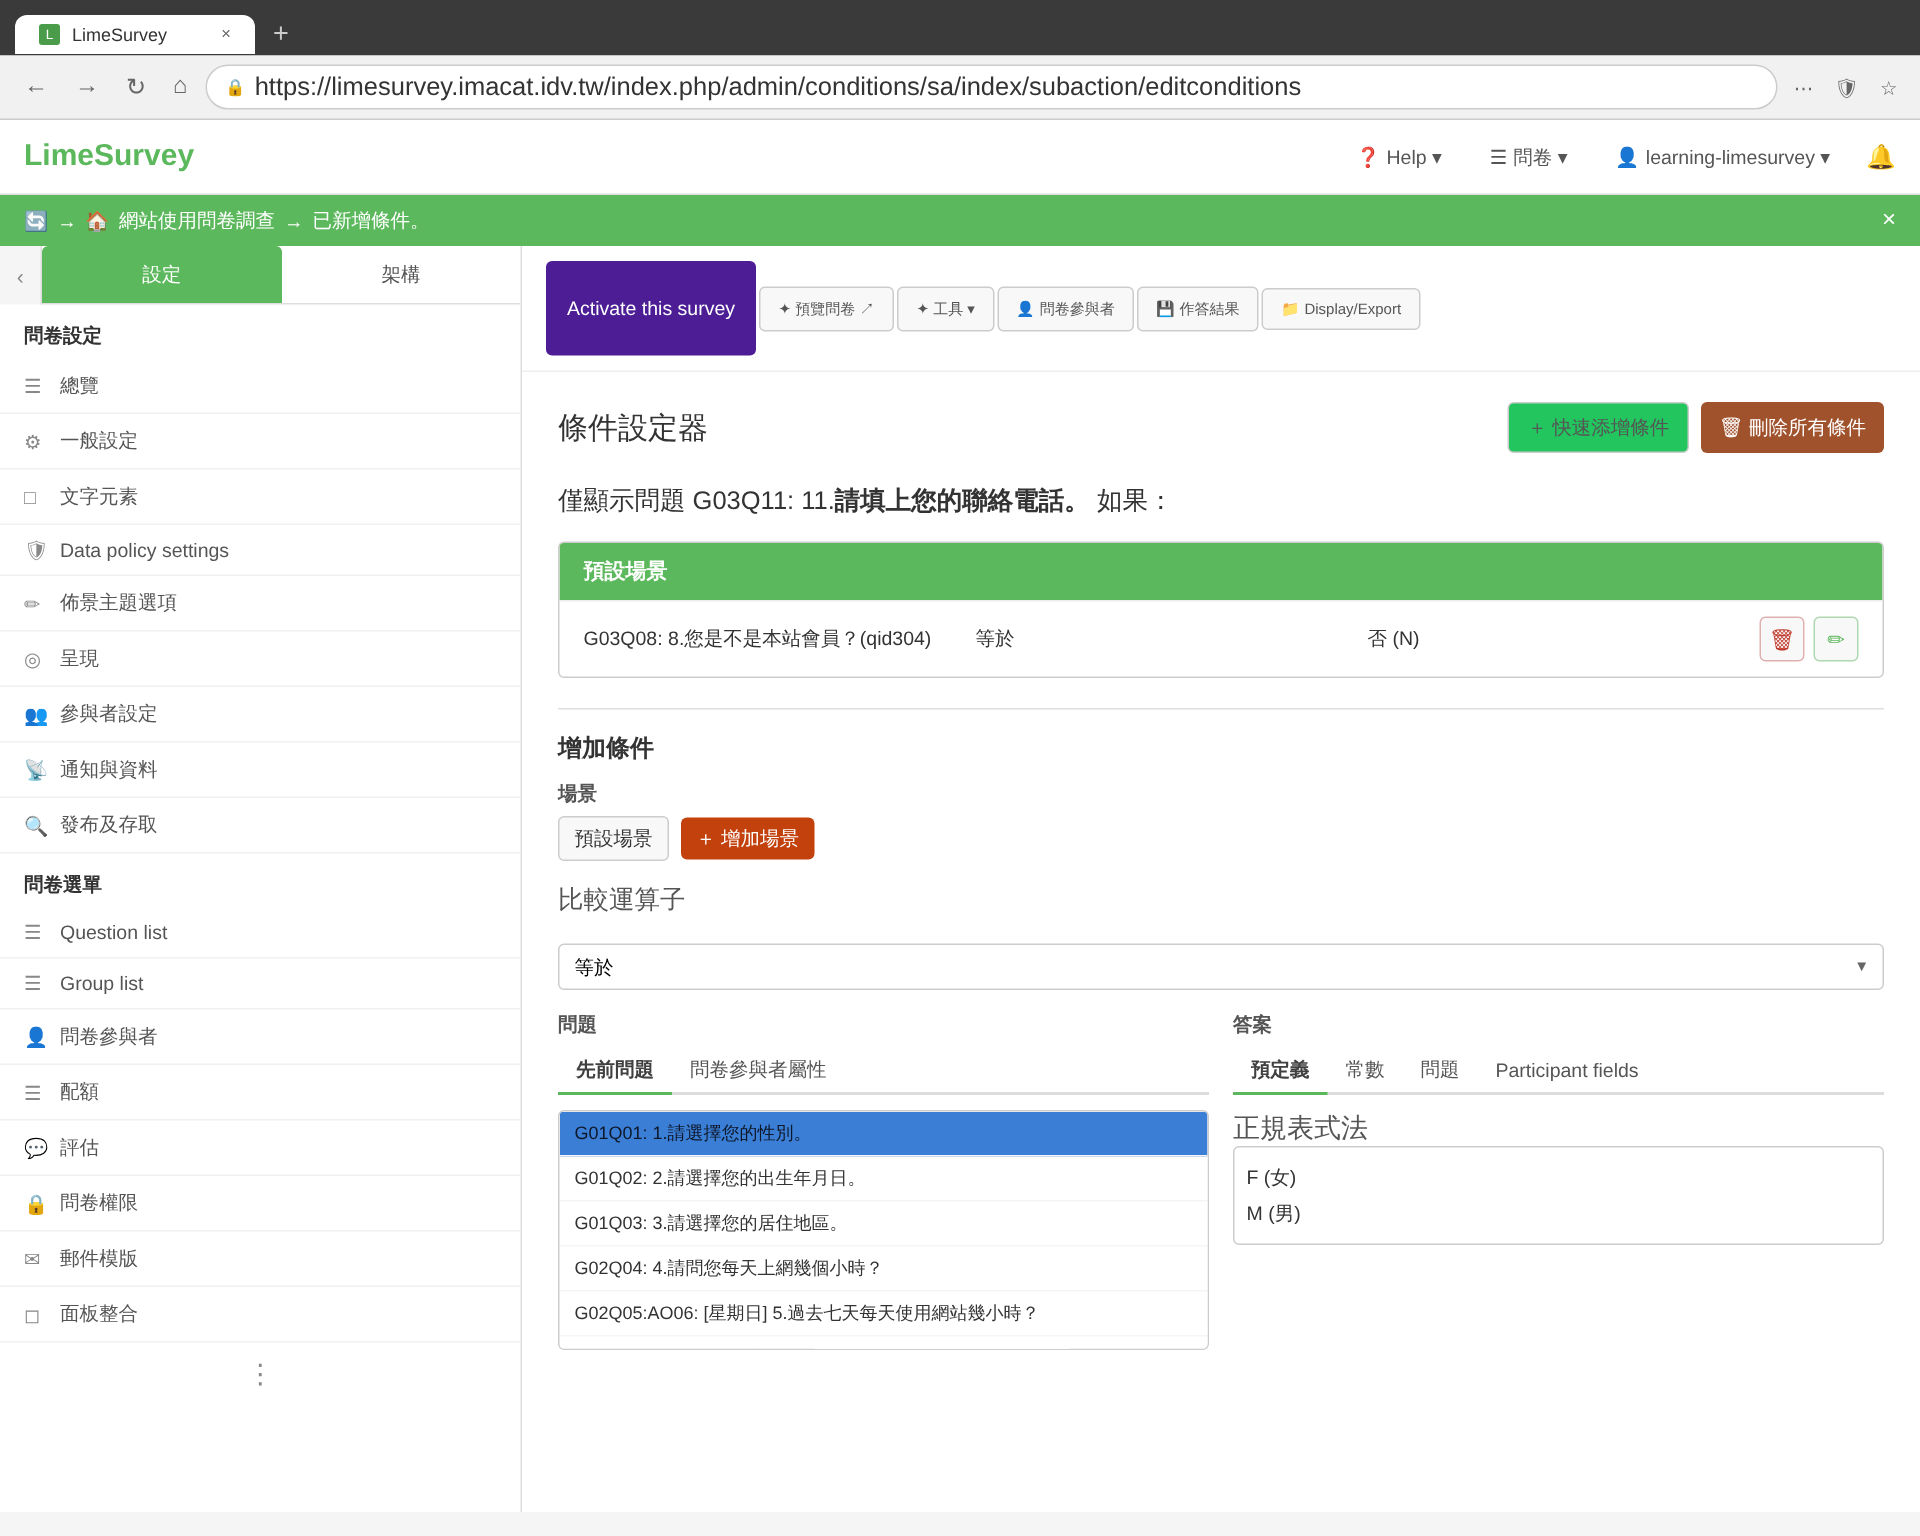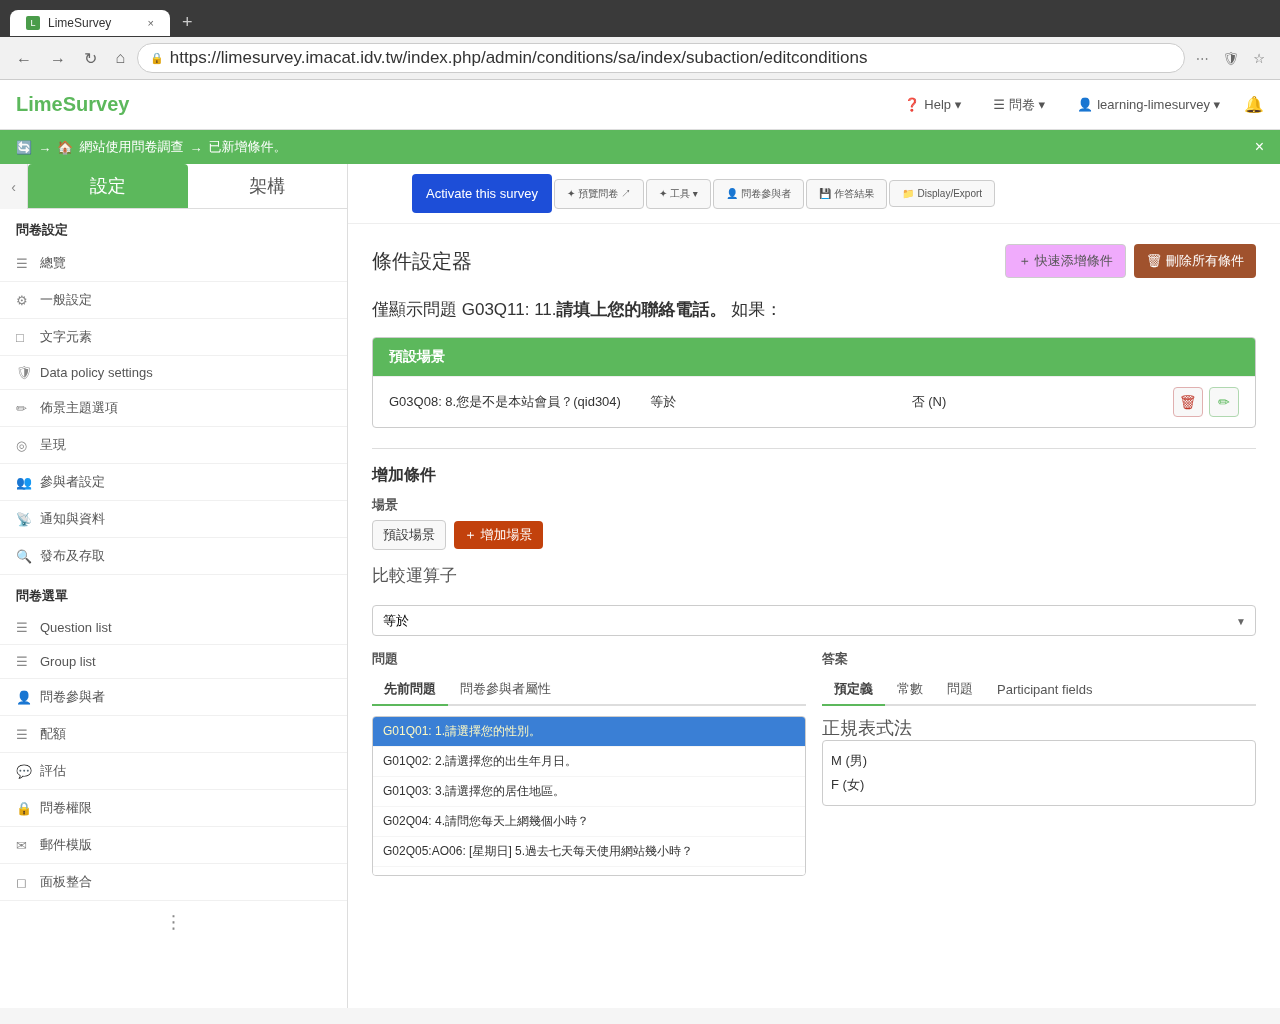--- a/index.html
+++ b/index.html
@@ -31,44 +31,44 @@
     .notification-bar .breadcrumb { display: flex; align-items: center; gap: 6px; }
     .notification-bar .close-btn { cursor: pointer; font-size: 16px; color: #fff; background: none; border: none; }
     .notif-msg { color: #fff; font-size: 13px; }
 
     
     .main-layout { display: flex; height: calc(1024px - 180px); overflow: hidden; }
 
     
     .sidebar { width: 348px; background: #fff; border-right: 1px solid #ddd; overflow-y: auto; flex-shrink: 0; }
     .sidebar-tabs { display: flex; border-bottom: 1px solid #ddd; }
-    .sidebar-tab { flex: 1; text-align: center; padding: 10px; cursor: pointer; font-size: 18px; color: #555; background: none; border: none; }
+    .sidebar-tab { flex: 1; text-align: center; padding: 10px; cursor: pointer; font-size: 13px; color: #555; background: none; border: none; }
     .sidebar-tab.active { background: #5cb85c; color: #fff; border-radius: 4px 4px 0 0; }
     .sidebar-toggle { width: 28px; display: flex; align-items: center; justify-content: center; color: #888; cursor: pointer; font-size: 14px; background: #f5f5f5; border-right: 1px solid #ddd; }
     .sidebar-tabs-wrap { display: flex; }
     .sidebar-section-title { font-weight: bold; color: #333; padding: 12px 16px 6px; font-size: 13px; }
     .sidebar-item { display: flex; align-items: center; gap: 8px; padding: 9px 16px; cursor: pointer; color: #555; font-size: 13px; border-bottom: 1px solid #f0f0f0; }
     .sidebar-item .item-icon { font-size: 13px; color: #888; width: 16px; }
 
     
     .content-area { flex: 1; overflow-y: auto; background: #fff; }
 
     
     .toolbar { display: flex; align-items: center; gap: 2px; padding: 10px 16px; border-bottom: 1px solid #eee; background: #fff; flex-wrap: wrap; }
-    .btn-activate { background: #1d4ed8; color: #fff; border: none; padding: 12px 14px; border-radius: 4px; cursor: pointer; font-size: 13px; margin-left: 48px; }
+    .btn-activate { background: #4c1d95; color: #fff; border: none; padding: 24px 14px; border-radius: 4px; cursor: pointer; font-size: 13px; }
     .btn-toolbar { background: #f8f8f8; border: 1px solid #ccc; padding: 7px 12px; border-radius: 4px; cursor: pointer; font-size: 10px; color: #555; display: flex; align-items: center; gap: 4px; }
 
     
     .page-content { padding: 20px 24px; }
 
     
     .section-header { display: flex; align-items: center; justify-content: space-between; margin-bottom: 20px; }
     .section-title { font-size: 20px; font-weight: normal; color: #333; }
     .section-actions { display: flex; gap: 8px; }
-    .btn-add-condition { background: #f0abfc; border: 1px solid #ccc; padding: 7px 12px; border-radius: 4px; cursor: pointer; font-size: 13px; color: #555; }
+    .btn-add-condition { background: #22c55e; border: 1px solid #ccc; padding: 7px 12px; border-radius: 4px; cursor: pointer; font-size: 13px; color: #555; }
     .btn-delete-all { background: #a0522d; border: none; color: #fff; padding: 7px 12px; border-radius: 4px; cursor: pointer; font-size: 13px; }
 
     .question-label { font-size: 17px; color: #333; margin-bottom: 16px; }
     .question-label strong { font-weight: bold; }
 
     
     .scenario-box { border: 1px solid #ccc; border-radius: 4px; margin-bottom: 20px; overflow: hidden; }
     .scenario-header { background: #5cb85c; color: #fff; padding: 10px 16px; font-size: 14px; font-weight: bold; }
     .scenario-row { display: flex; align-items: center; padding: 10px 16px; border-top: 1px solid #eee; gap: 16px; }
     .scenario-cell { flex: 1; font-size: 13px; color: #333; }
@@ -93,21 +93,21 @@
     .two-col { display: flex; gap: 16px; }
     .col-left { flex: 1; }
     .col-right { flex: 1; }
 
     .tabs-row { display: flex; border-bottom: 2px solid #ddd; margin-bottom: 10px; }
     .tab-item { padding: 6px 12px; cursor: pointer; font-size: 13px; color: #555; border-bottom: 2px solid transparent; margin-bottom: -2px; background: none; border-left: none; border-right: none; border-top: none; }
     .tab-item.active { color: #404040; border-bottom: 2px solid #5cb85c; font-weight: bold; }
 
     .list-box { border: 1px solid #ccc; border-radius: 4px; height: 160px; overflow-y: auto; background: #fff; }
     .list-option { padding: 6px 10px; font-size: 12px; cursor: pointer; color: #333; border-bottom: 1px solid #f5f5f5; }
-    .list-option.selected { background: #3a7fd5; color: #fef9c3; }
+    .list-option.selected { background: #3a7fd5; color: #0f172a; }
 
     .answer-tabs-row { display: flex; border-bottom: 2px solid #ddd; margin-bottom: 10px; }
     .answer-values { border: 1px solid #ccc; border-radius: 4px; padding: 8px; background: #fff; font-size: 13px; }
     .answer-item { padding: 3px 0; color: #333; }
 
     .regex-label { font-size: 18px; color: #555; margin-bottom: 0; }
   </style>
 </head>
 <body>
 
@@ -340,22 +340,22 @@
           <div class="col-right">
             <div class="label-sm">答案</div>
             <div class="answer-tabs-row tabs-row">
               <button class="tab-item active">預定義</button>
               <button class="tab-item">常數</button>
               <button class="tab-item">問題</button>
               <button class="tab-item">Participant fields</button>
             </div>
             <div class="regex-label">正規表式法</div>
             <div class="answer-values">
+              <div class="answer-item">F (女)</div>
               <div class="answer-item">M (男)</div>
-              <div class="answer-item">F (女)</div>
             </div>
           </div>
         </div>
       </div>
 
     </div>
   </div>
 </div>
 
 </body></html>

